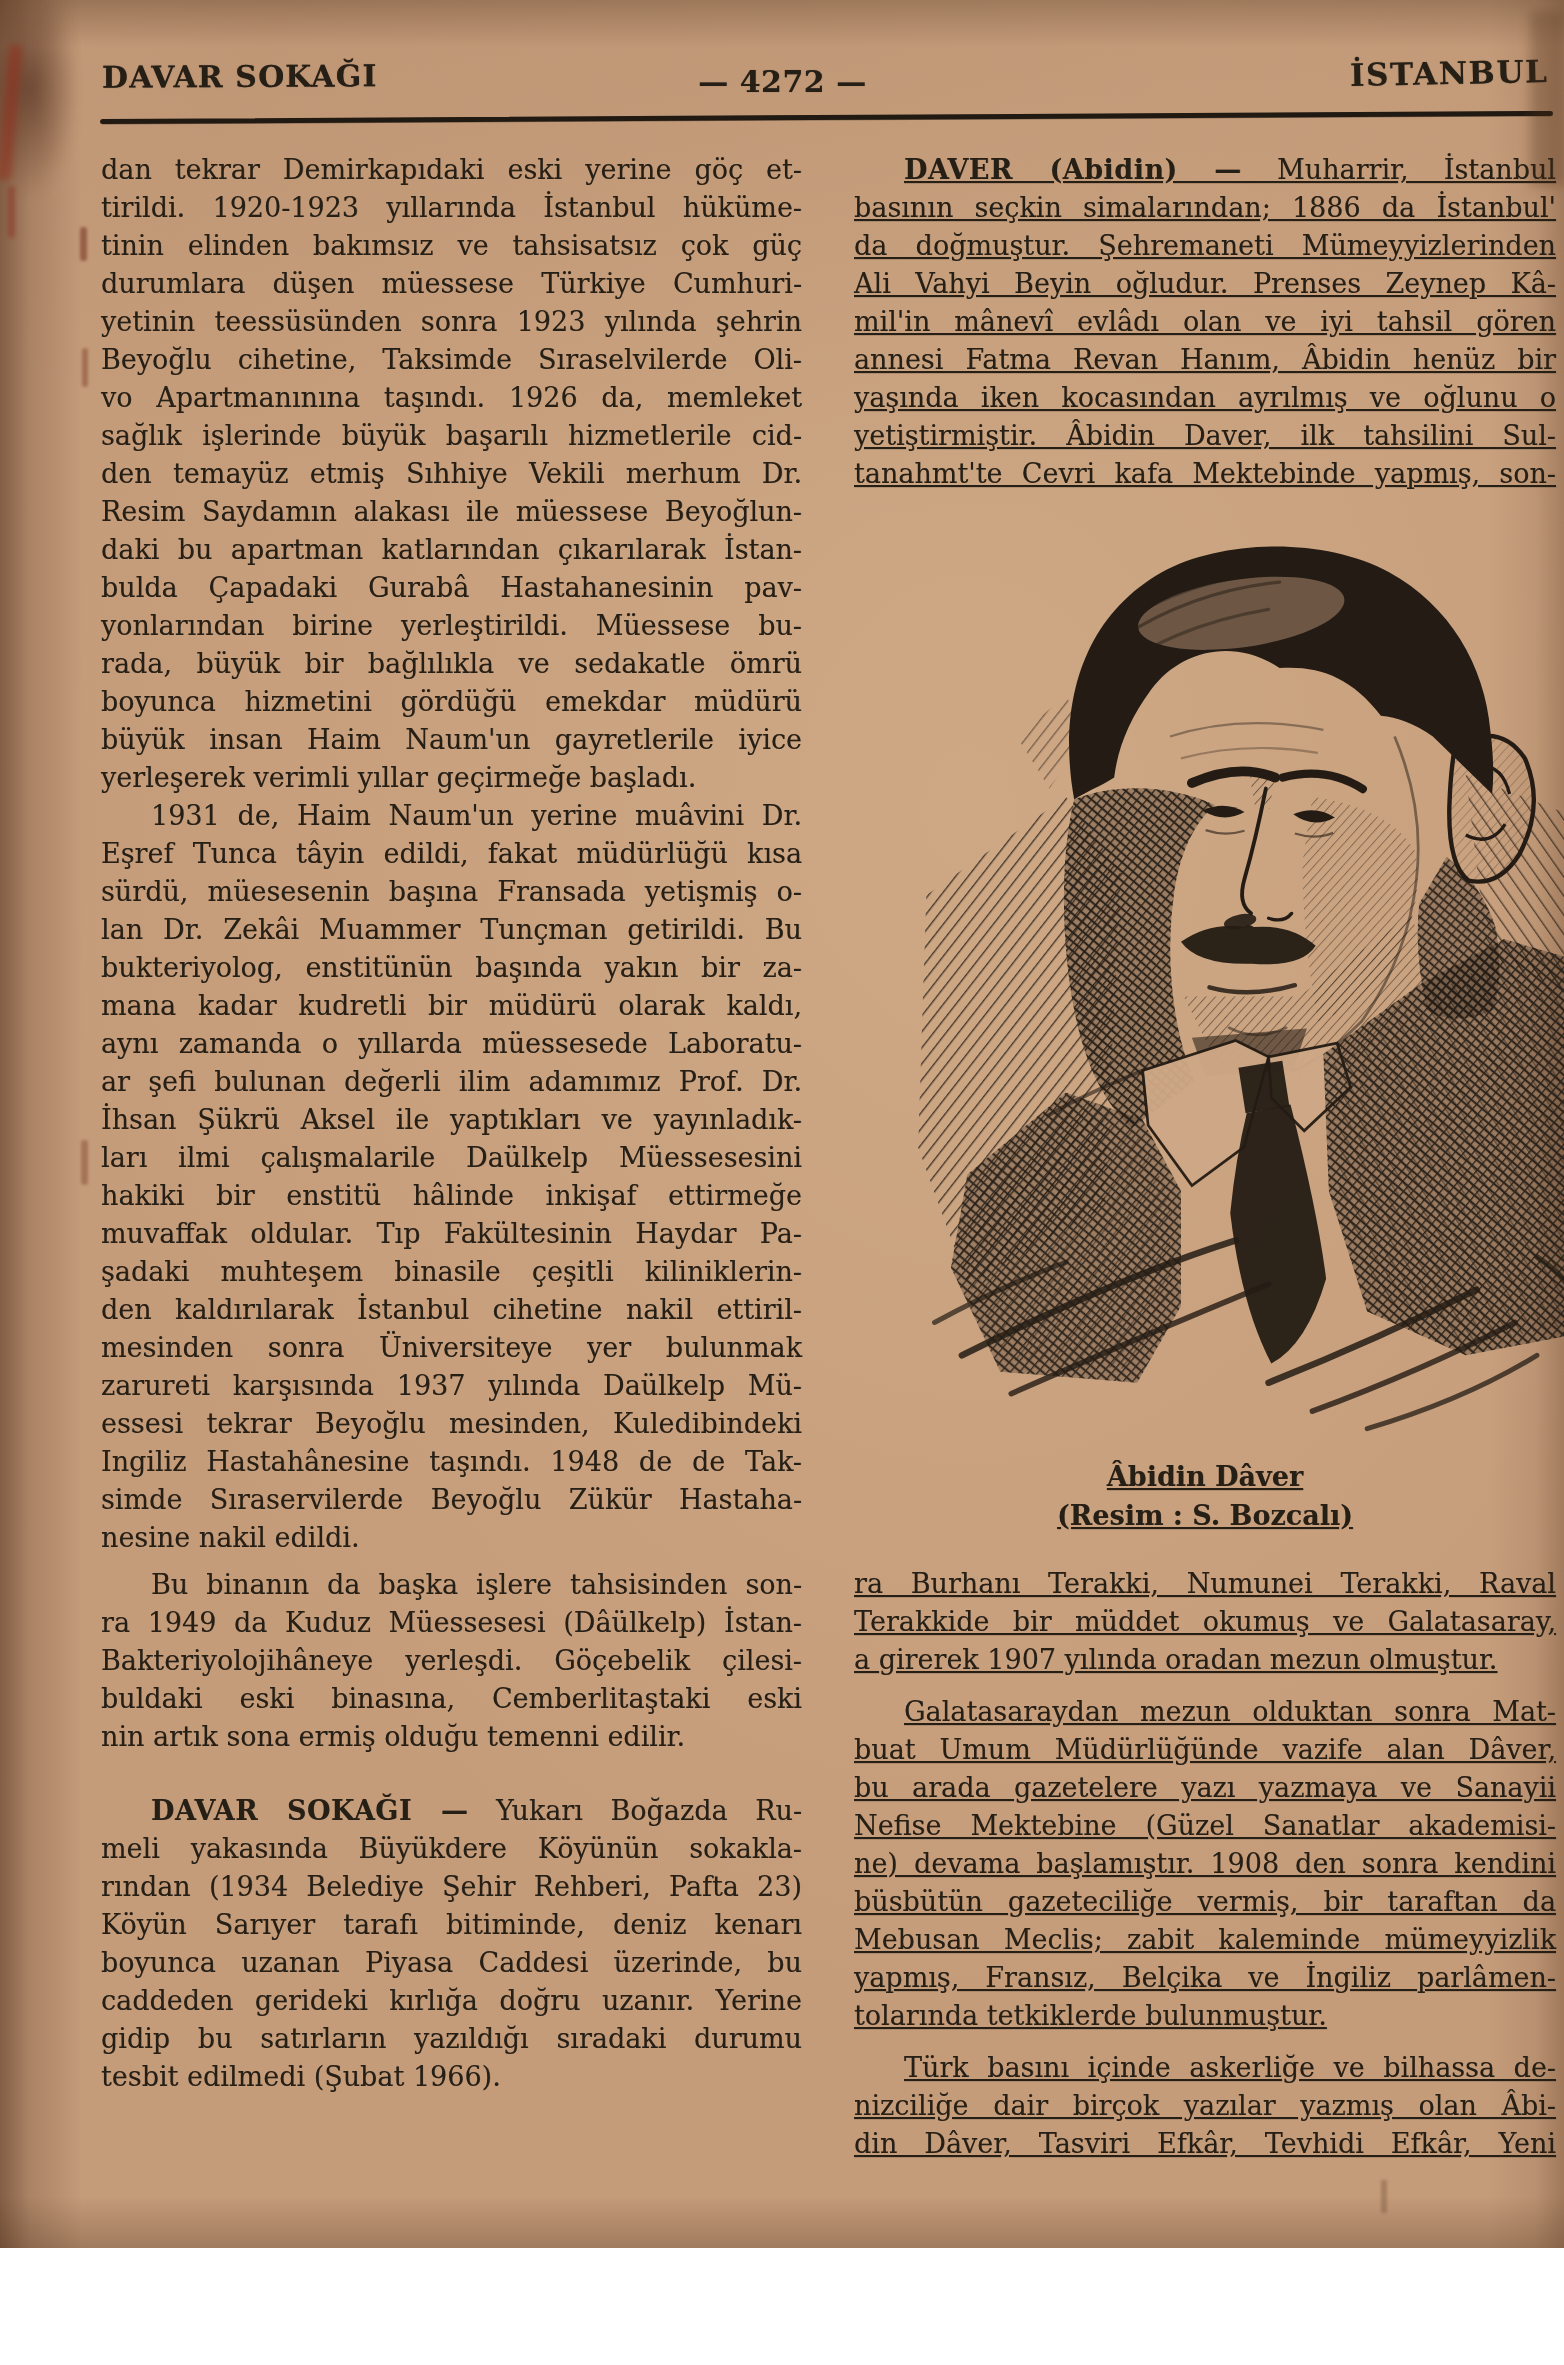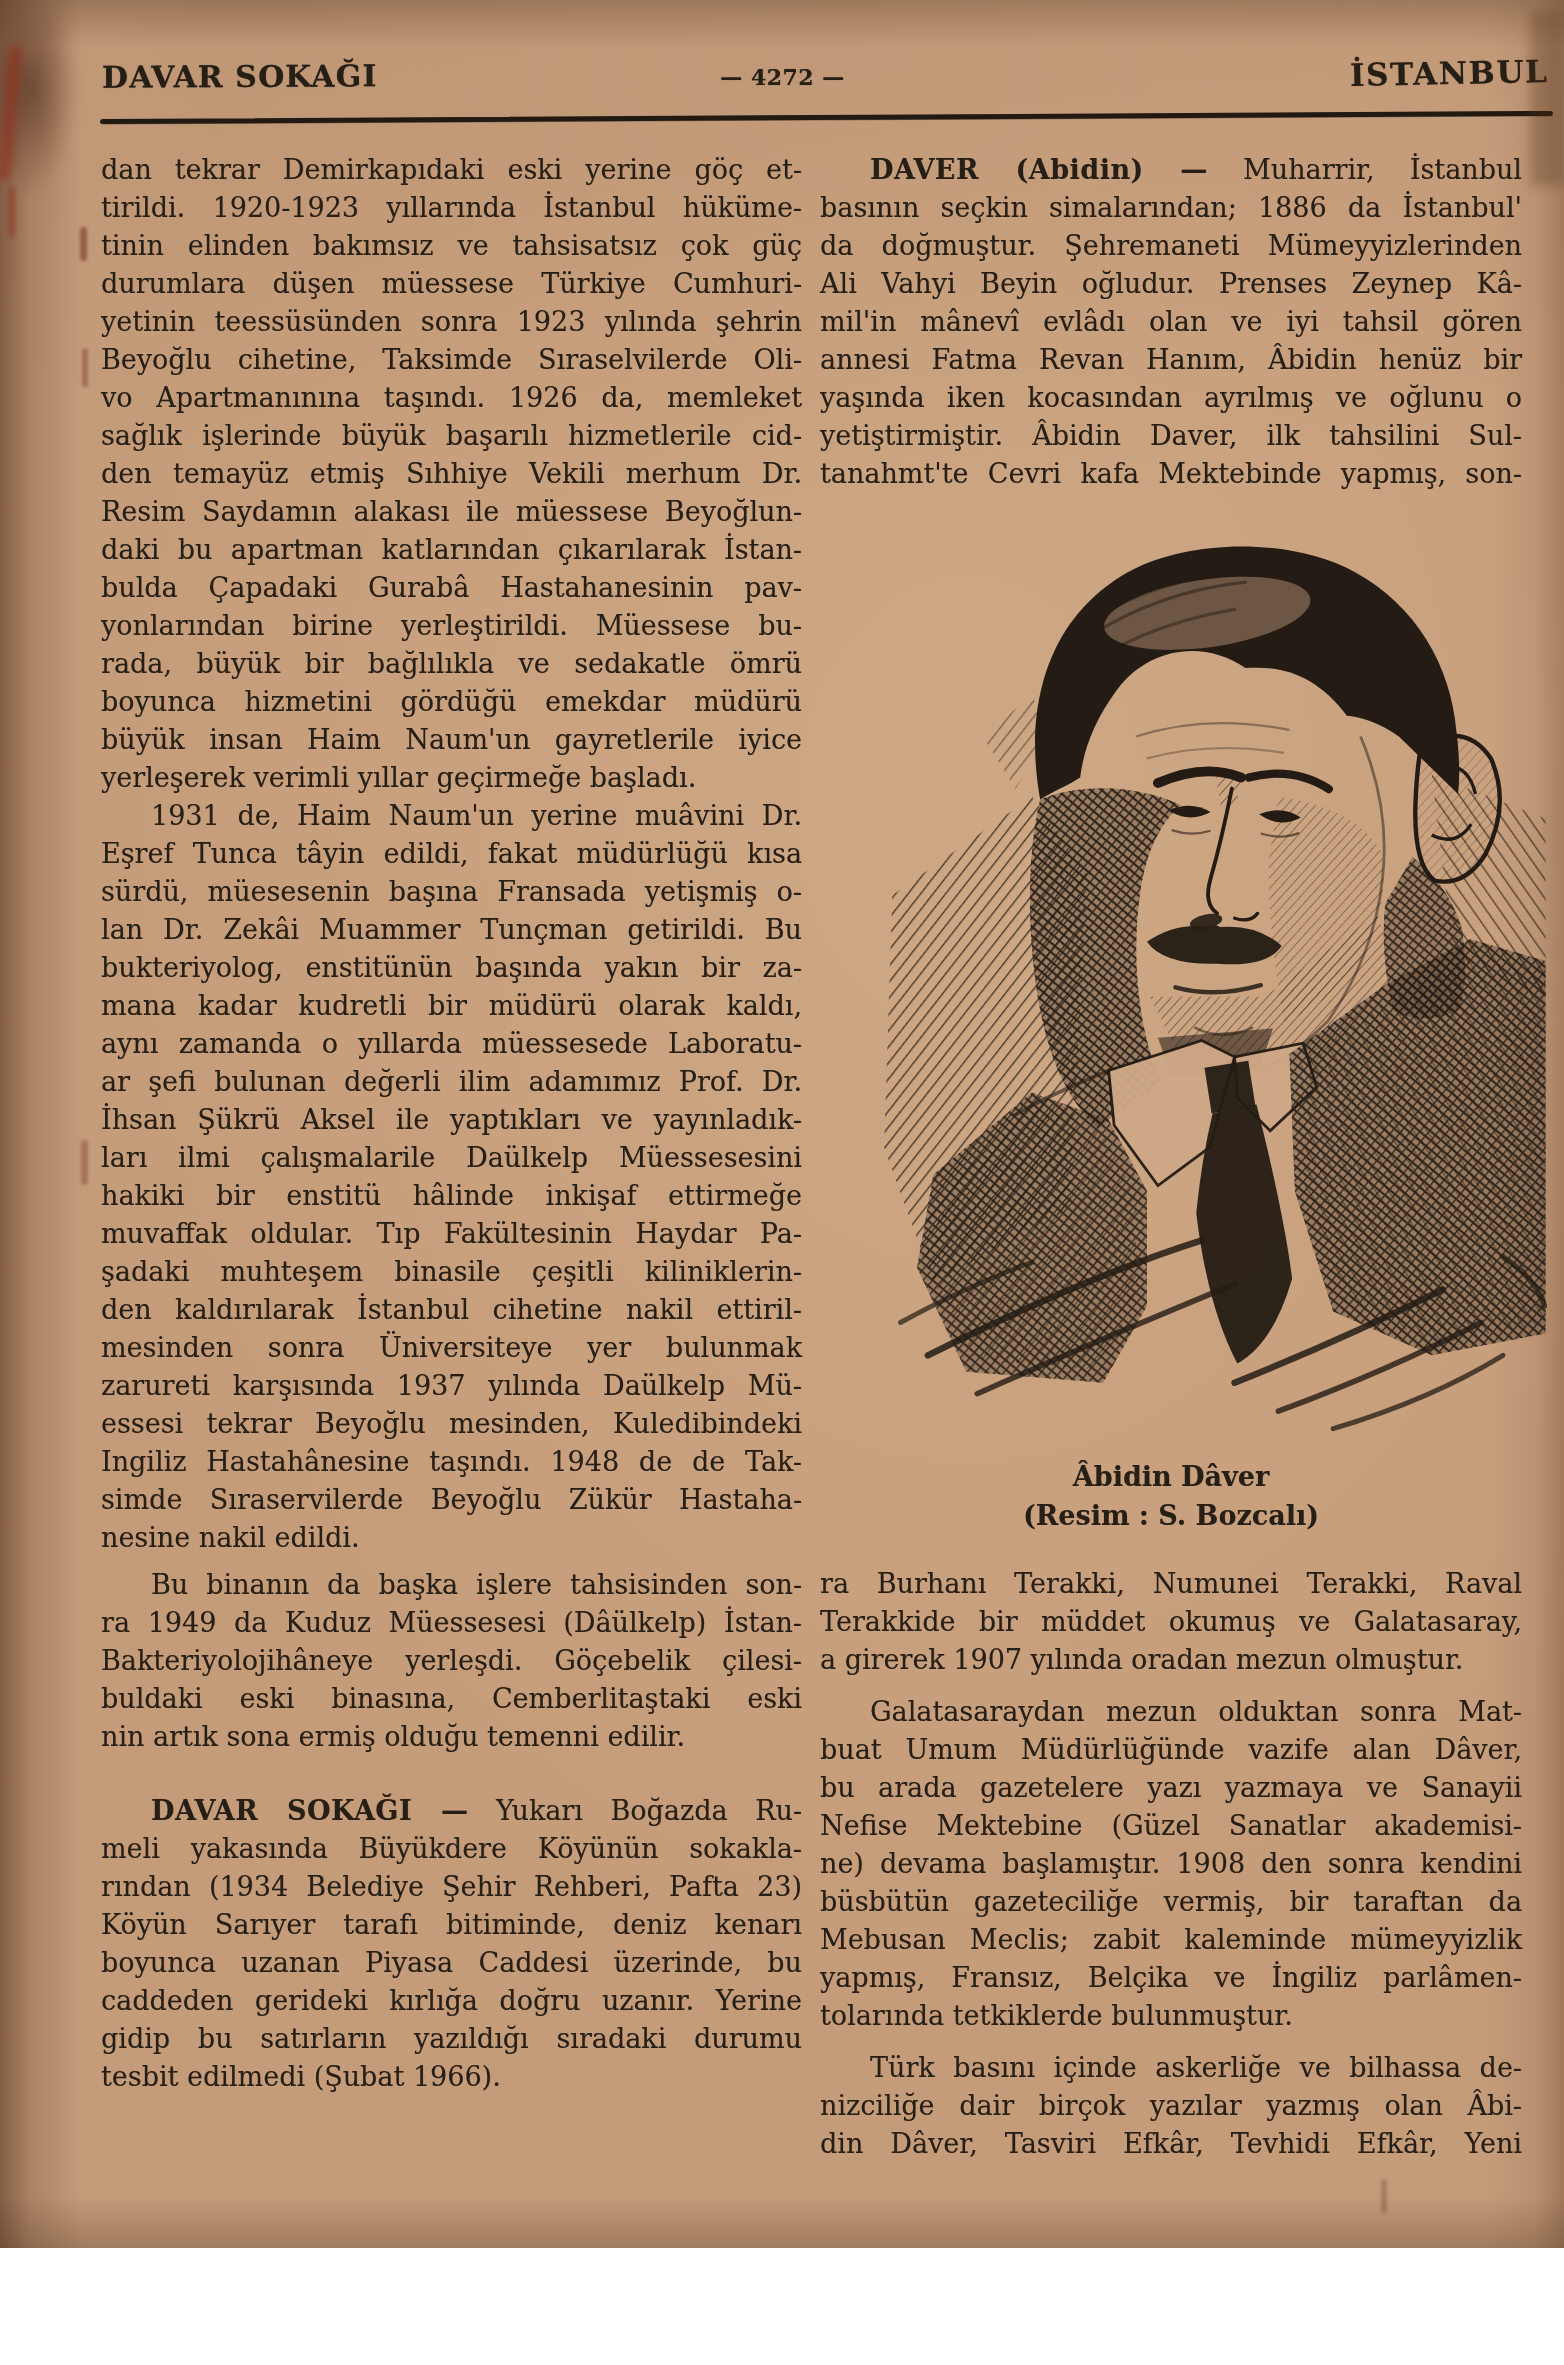--- a/index.html
+++ b/index.html
@@ -20,21 +20,21 @@
   }
   
   .hdr-left{
     position:absolute;left:102px;top:59px;
     font-size:30px;font-weight:bold;letter-spacing:1.1px;
     transform:rotate(-0.3deg);
     text-shadow:0 0 0.8px rgba(38,29,20,.6);
   }
   .hdr-center{
     position:absolute;left:0;top:64px;width:1565px;text-align:center;
-    font-size:22px;font-weight:bold;letter-spacing:0.5px;
+    font-size:30px;font-weight:bold;letter-spacing:0.5px;
     text-shadow:0 0 0.8px rgba(38,29,20,.6);
   }
   .hdr-right{
     position:absolute;right:16.4px;top:55px;
     font-size:31px;font-weight:bold;letter-spacing:1.6px;
     transform:rotate(-1.1deg);
     text-shadow:0 0 0.9px rgba(38,29,20,.65);
   }
   .hdr-rule{
     position:absolute;left:100px;top:115px;width:1453px;height:5px;
@@ -42,21 +42,21 @@
     transform:rotate(-0.32deg);
     box-shadow:0 0.5px 0.5px rgba(33,26,18,.4);
   }
   
   .col{
     position:absolute;top:151px;
     font-size:27px;line-height:38px;
     text-shadow:0.3px 0.4px 0.5px rgba(38,29,20,.38);
   }
   .col-left{left:101px;width:701px;}
-  .col-right{left:820px;width:702px;}
+  .col-right{left:854px;width:702px;text-decoration:underline;}
   .para{margin:0;}
   .para.g16{margin-top:8.8px;}
   .para.g26{margin-top:14.2px;}
   .para.entry{margin-top:36px;}
   .line{
     text-align:justify;text-align-last:justify;
     height:38px;overflow:visible;white-space:normal;
   }
   .line.end{text-align-last:left;}
   .line.ind{text-indent:50px;}

